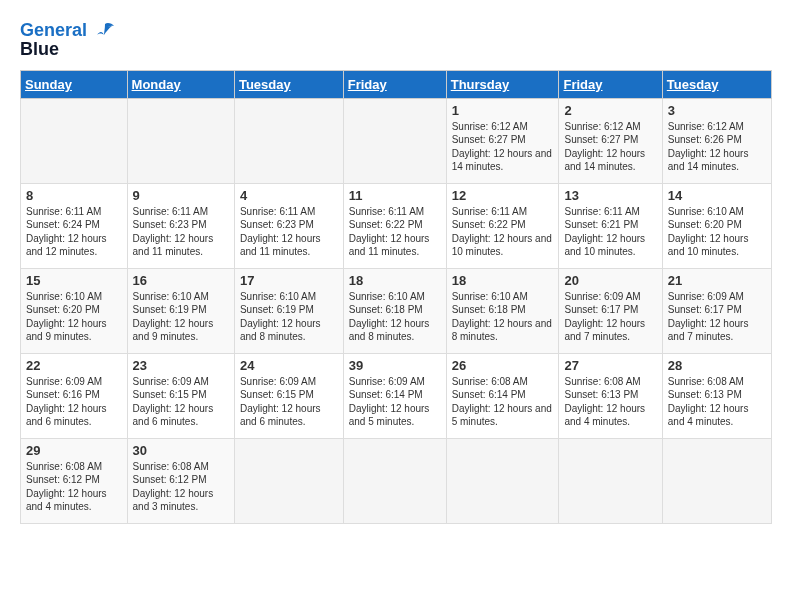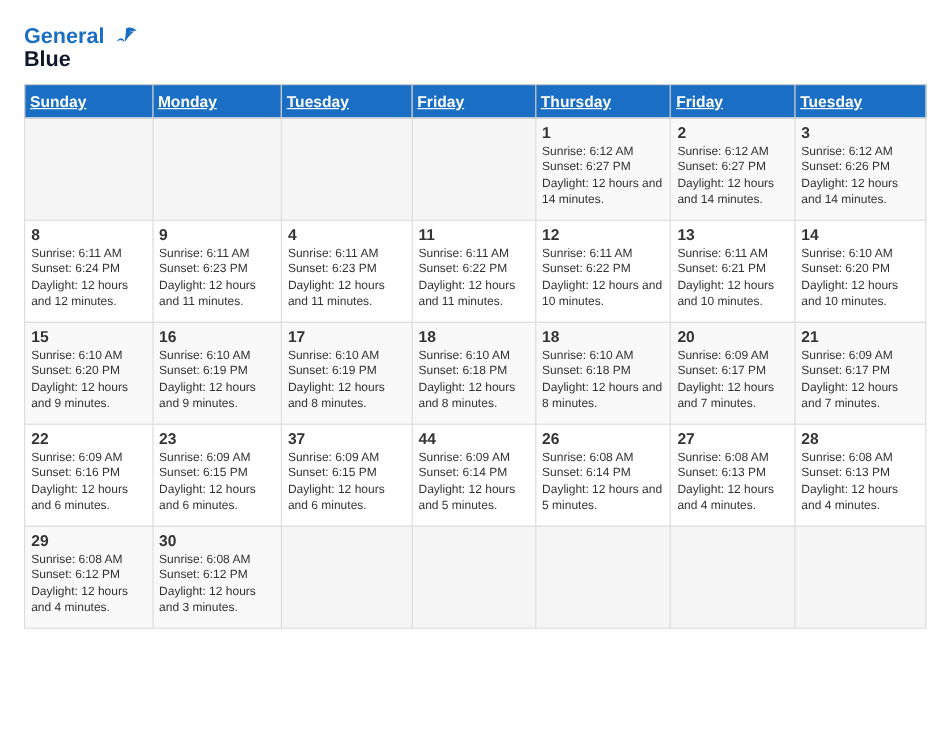--- a/index.html
+++ b/index.html
@@ -197,25 +197,25 @@
       <tr>
         <td>
           <span class="day-num">22</span>
         <div class="day-info">Sunrise: 6:09 AM<br>Sunset: 6:16 PM<br>Daylight: 12 hours and 6 minutes.</div>
         </td>
         <td>
           <span class="day-num">23</span>
         <div class="day-info">Sunrise: 6:09 AM<br>Sunset: 6:15 PM<br>Daylight: 12 hours and 6 minutes.</div>
         </td>
         <td>
-          <span class="day-num">37</span>
+          <span class="day-num">24</span>
         <div class="day-info">Sunrise: 6:09 AM<br>Sunset: 6:15 PM<br>Daylight: 12 hours and 6 minutes.</div>
         </td>
         <td>
-          <span class="day-num">44</span>
+          <span class="day-num">39</span>
         <div class="day-info">Sunrise: 6:09 AM<br>Sunset: 6:14 PM<br>Daylight: 12 hours and 5 minutes.</div>
         </td>
         <td>
           <span class="day-num">26</span>
         <div class="day-info">Sunrise: 6:08 AM<br>Sunset: 6:14 PM<br>Daylight: 12 hours and 5 minutes.</div>
         </td>
         <td>
           <span class="day-num">27</span>
         <div class="day-info">Sunrise: 6:08 AM<br>Sunset: 6:13 PM<br>Daylight: 12 hours and 4 minutes.</div>
         </td>

